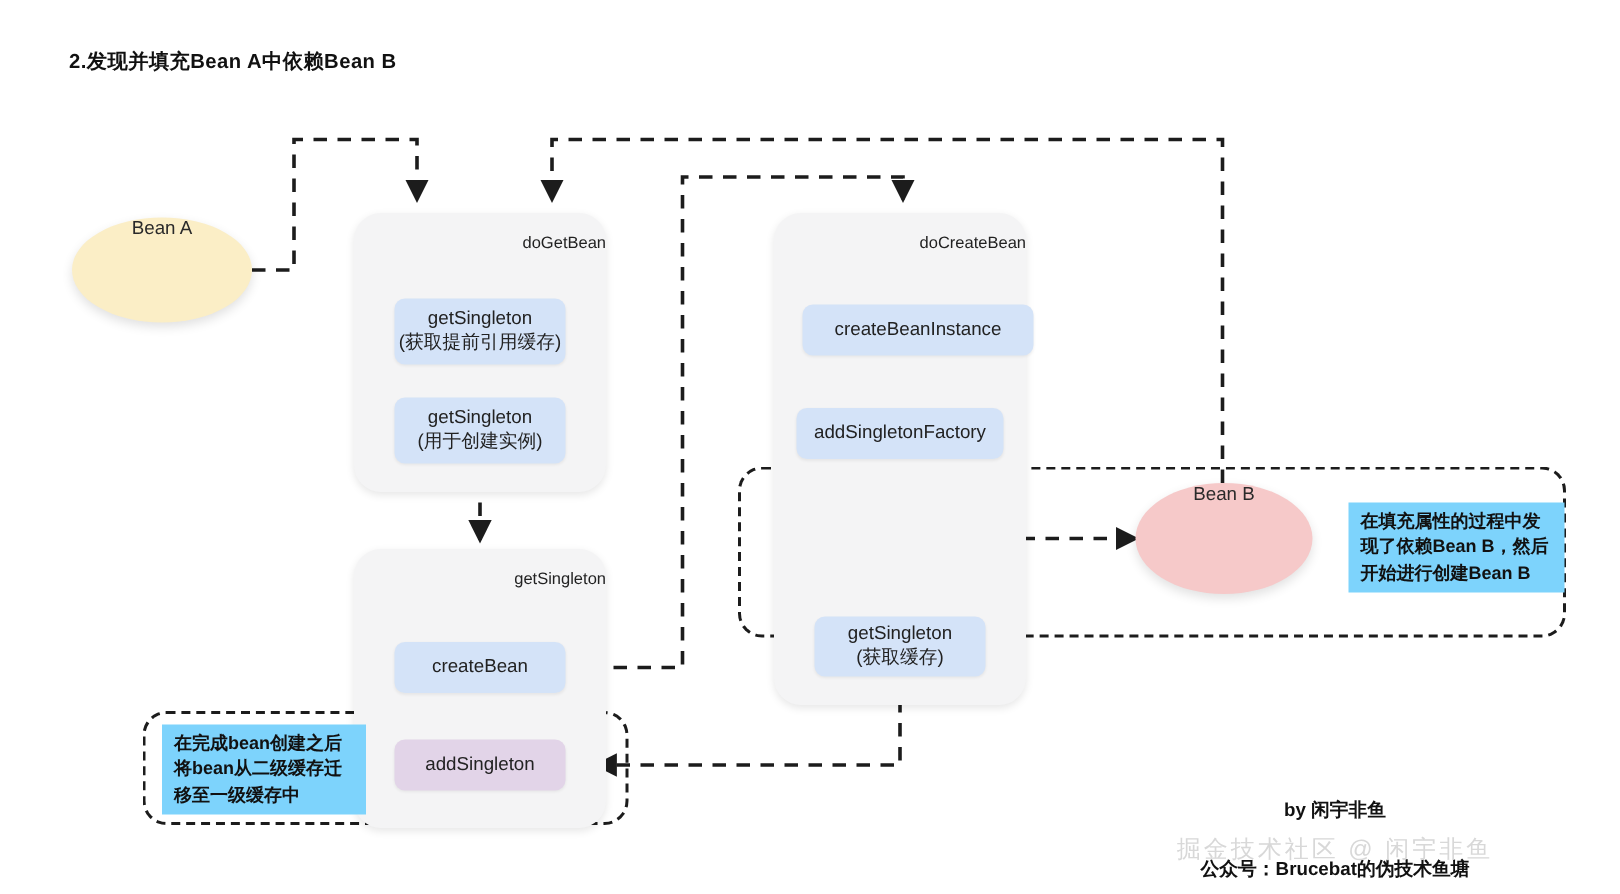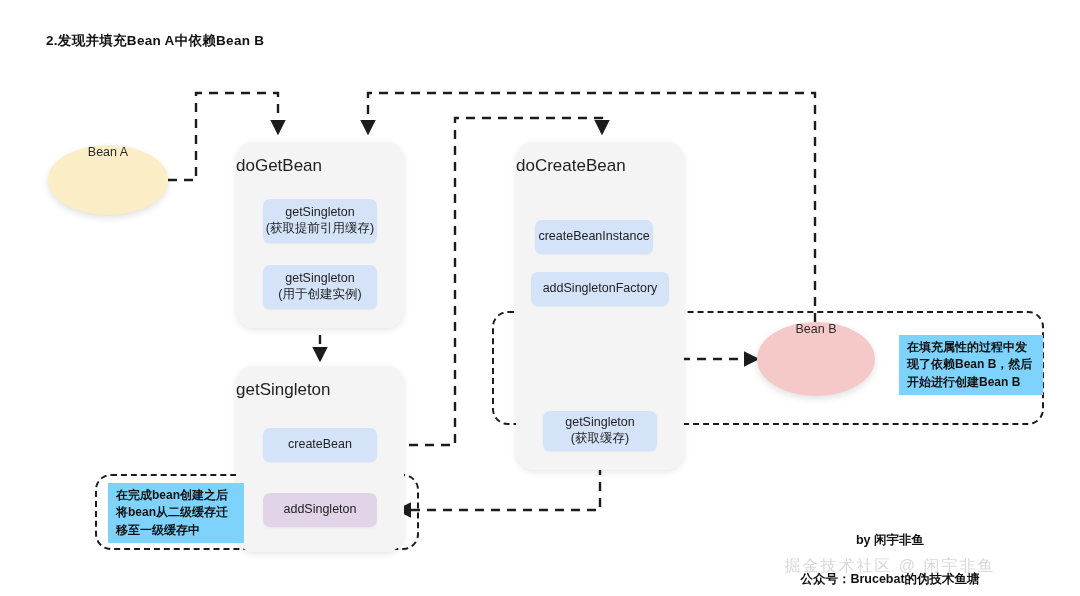--- a/index.html
+++ b/index.html
@@ -6,22 +6,22 @@
   body{width:1080px;height:596px;position:relative;overflow:hidden;
        font-family:"Liberation Sans","DejaVu Sans",sans-serif;color:#1a1a1a;}
   #canvas{position:absolute;inset:0;text-decoration:underline;}
   svg.wires{position:absolute;left:0;top:0;width:1080px;height:596px;pointer-events:none;}
 
   .title{position:absolute;left:46px;top:32px;font-size:13.5px;font-weight:700;
          letter-spacing:.3px;color:#111;white-space:nowrap;}
 
   .panel{position:absolute;background:#f4f4f5;border-radius:18px;
          box-shadow:0 2px 6px rgba(0,0,0,.10);}
-  .panel-title{position:absolute;left:0;right:0;top:14px;text-align:left;
-               font-size:17px;color:#222;font-weight:400;}
+  .panel-title{position:absolute;left:0;right:0;top:14px;text-align:right;
+               font-size:11px;color:#222;font-weight:400;}
 
   .chip{position:absolute;border-radius:7px;display:flex;align-items:center;
         justify-content:center;text-align:center;line-height:1.25;
         font-size:12.5px;color:#222;box-shadow:0 1px 2px rgba(0,0,0,.06);}
   .chip.blue{background:#d4e3f8;}
   .chip.purple{background:#e2d4e8;}
 
   .ellipse{position:absolute;border-radius:50%;display:flex;align-items:flex-start;
            justify-content:center;font-size:12.5px;color:#2a2a2a;
            box-shadow:0 3px 7px rgba(0,0,0,.12);}
@@ -98,21 +98,21 @@
   <div class="chip blue" style="left:263px;top:428px;width:114px;height:34px;">
     <span>createBean</span>
   </div>
   <div class="chip purple" style="left:263px;top:493px;width:114px;height:34px;">
     <span>addSingleton</span>
   </div>
 
   <div class="panel" style="left:516px;top:142px;width:168px;height:328px;">
     <div class="panel-title">doCreateBean</div>
   </div>
-  <div class="chip blue" style="left:535px;top:220px;width:118px;height:34px;">
+  <div class="chip blue" style="left:535px;top:203px;width:154px;height:34px;">
     <span>createBeanInstance</span>
   </div>
   <div class="chip blue" style="left:531px;top:272px;width:138px;height:34px;">
     <span>addSingletonFactory</span>
   </div>
   <div class="chip blue" style="left:543px;top:411px;width:114px;height:40px;">
     <span style="white-space:pre-line;">getSingleton
 (获取缓存)</span>
   </div>
 

